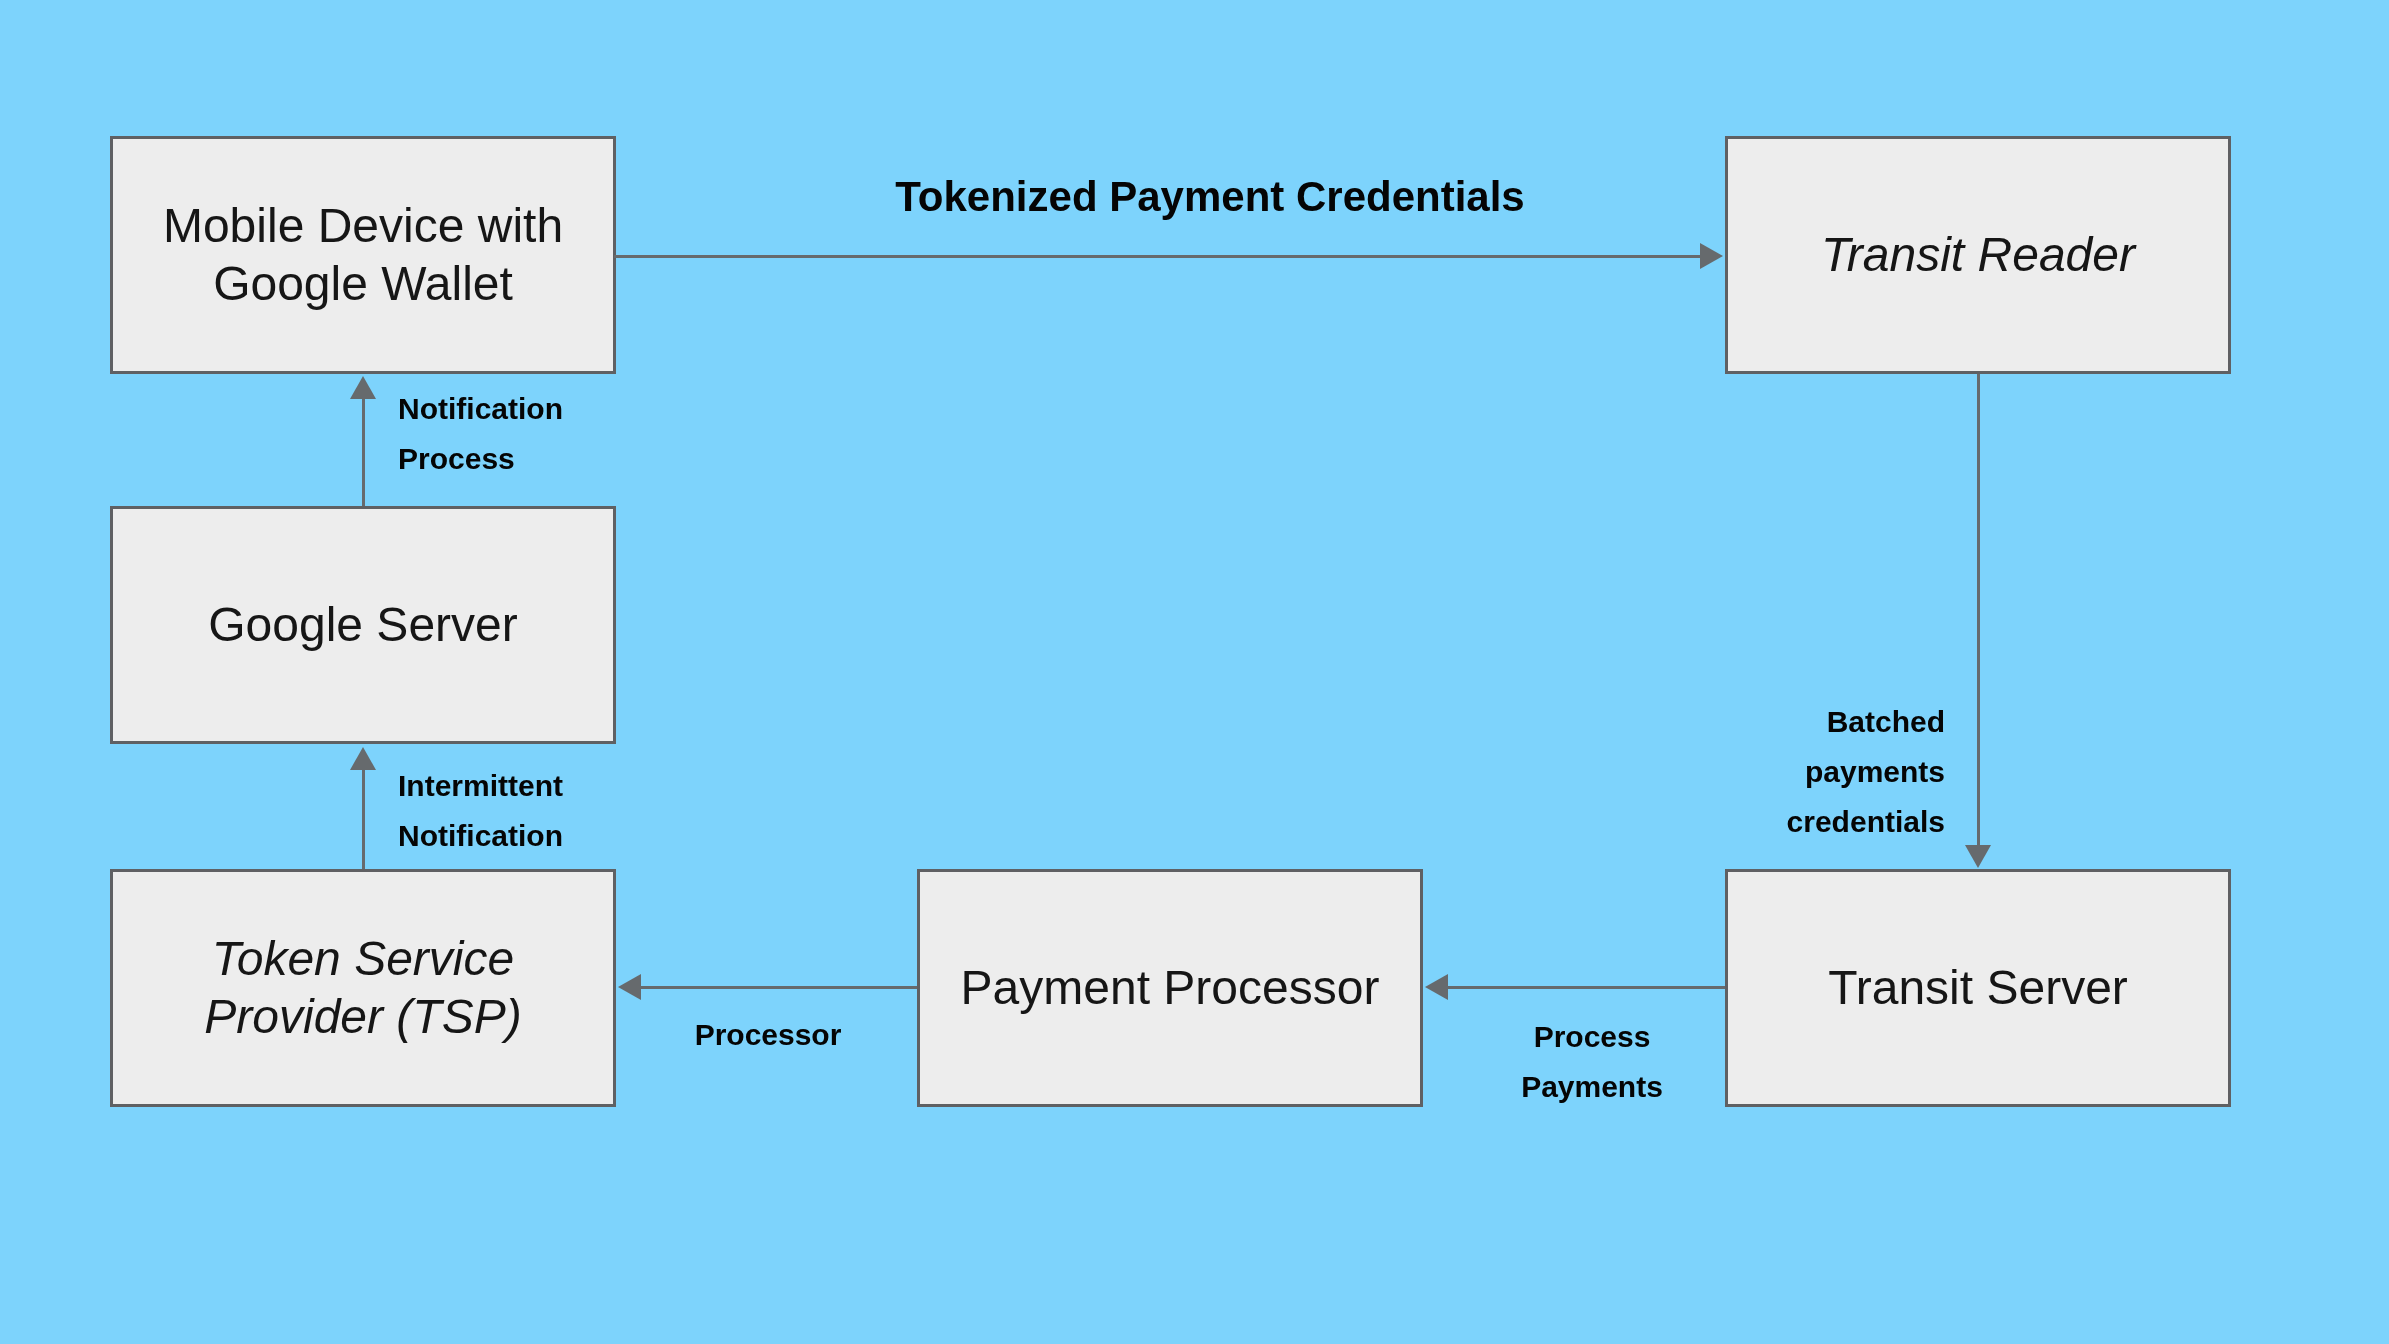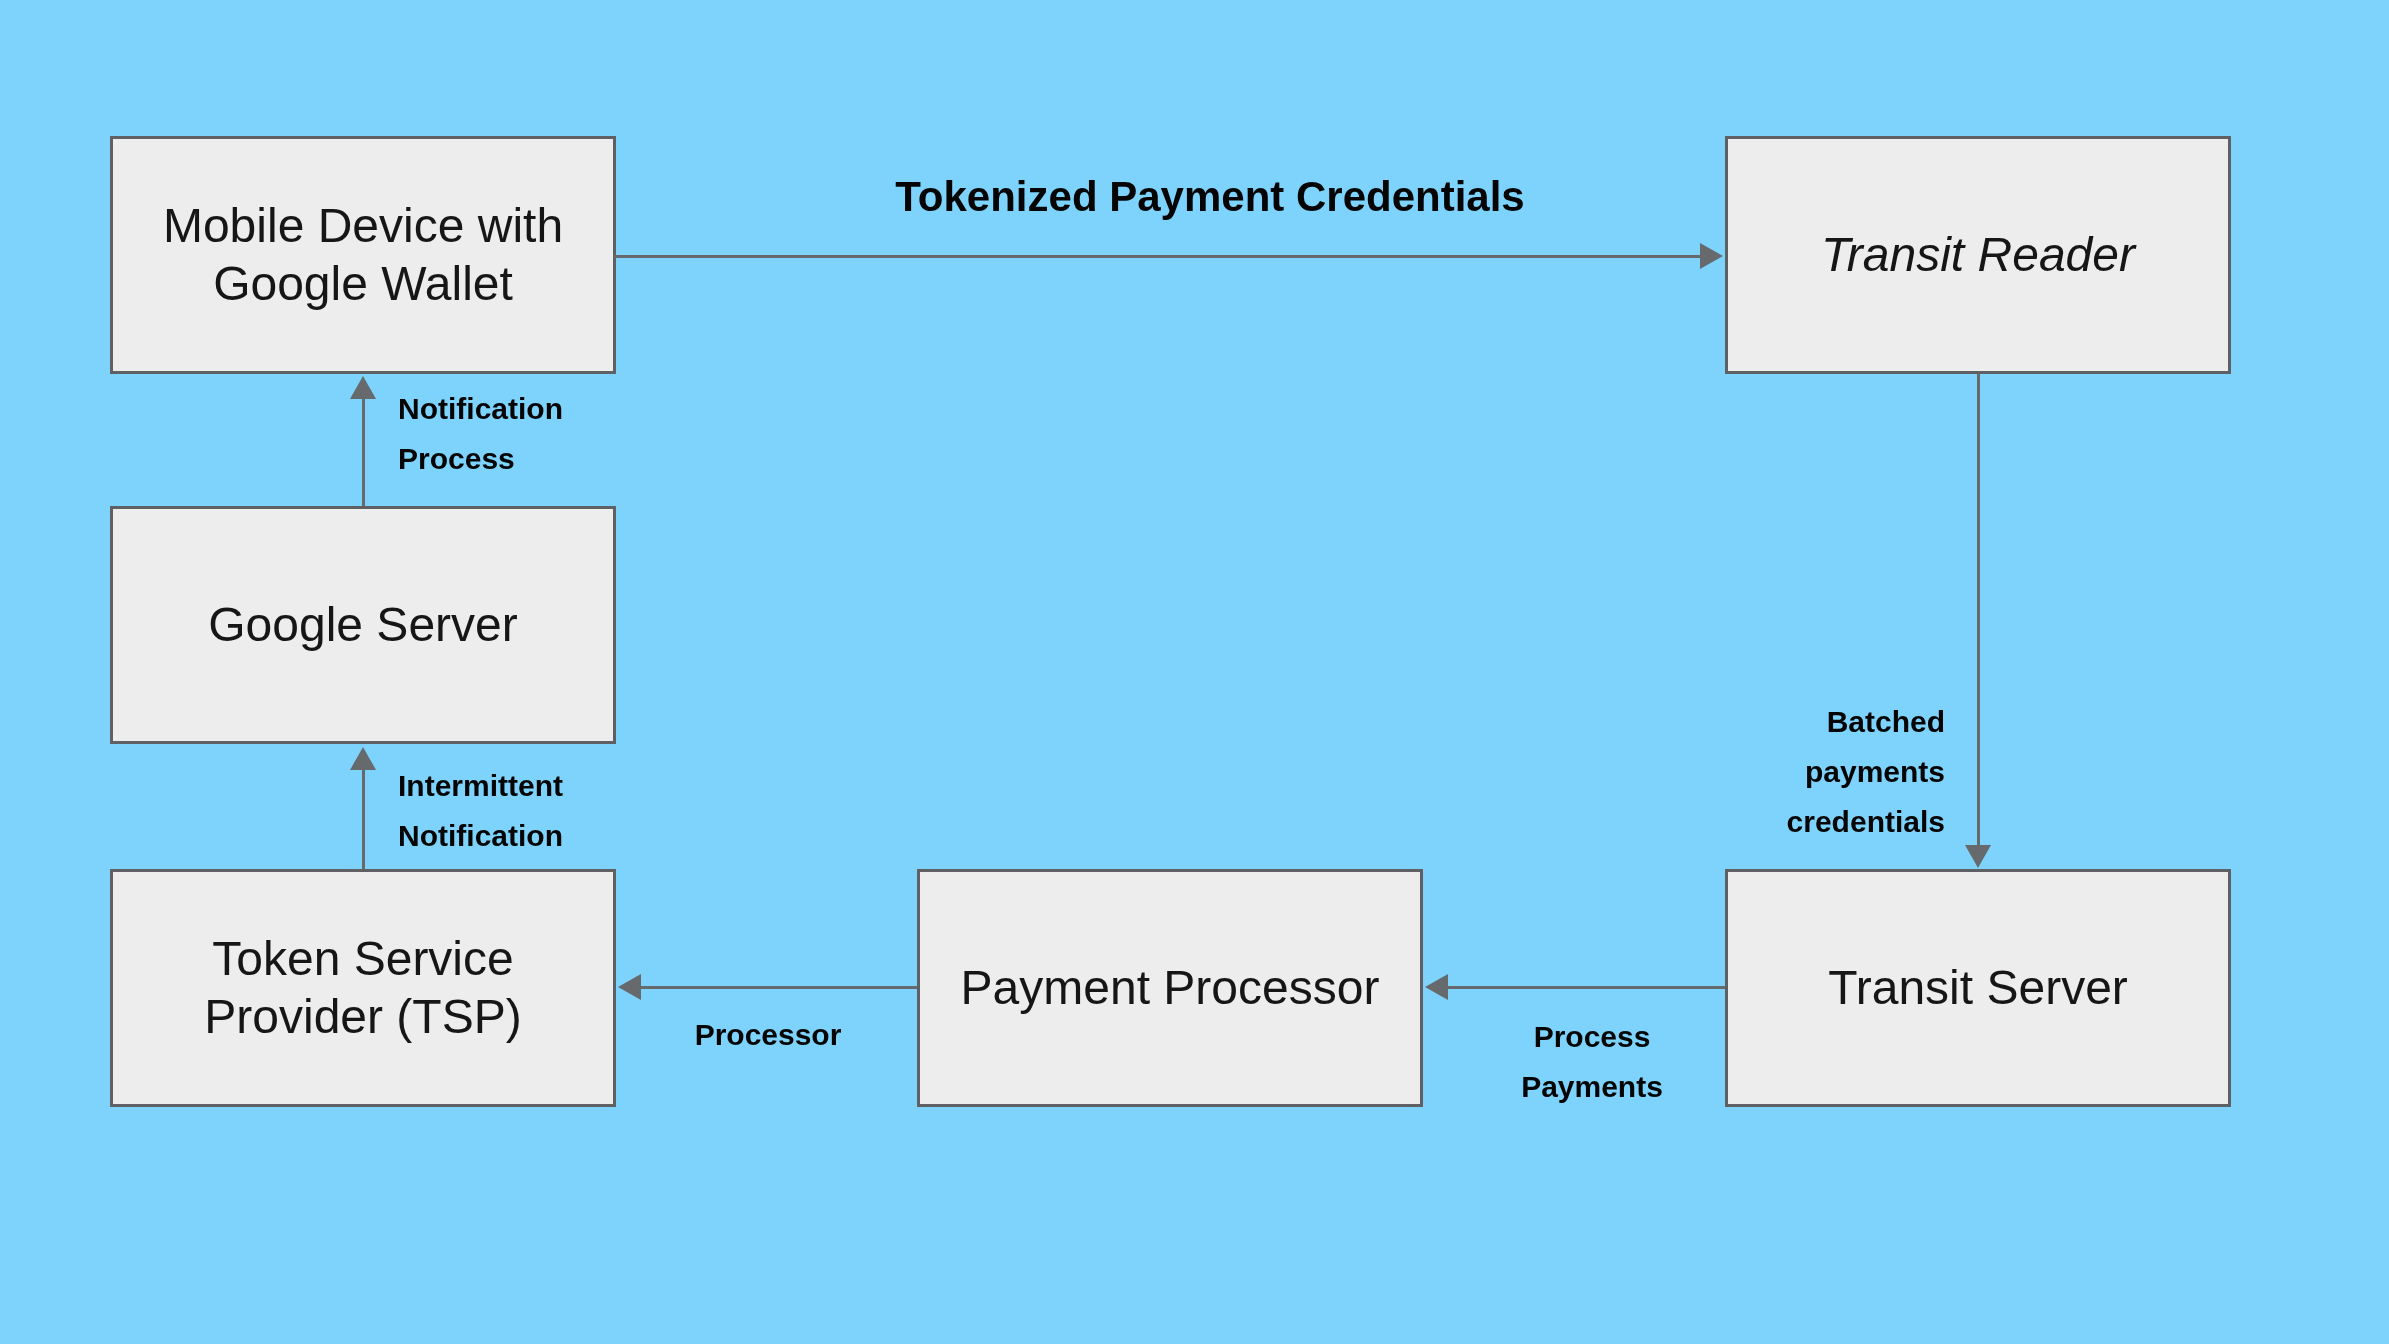--- a/index.html
+++ b/index.html
@@ -31,21 +31,21 @@
   }
   .node .nline {
     font-size: 48px;
     line-height: 58px;
     color: #161616;
     white-space: nowrap;
   }
   #node-mobile   { left: 110px; top: 136px; }
   #node-reader   { left: 1725px; top: 136px; font-style: italic; }
   #node-gserver  { left: 110px; top: 506px; }
-  #node-tsp      { left: 110px; top: 869px; }
+  #node-tsp      { left: 110px; top: 869px; font-style: italic; }
   #node-payproc  { left: 917px; top: 869px; text-align: right; }
   #node-tserver  { left: 1725px; top: 869px; }
 
   
   .hline, .vline {
     position: absolute;
     background: #666a6d;
   }
   .hline { height: 3px; }
   .vline { width: 3px; }

